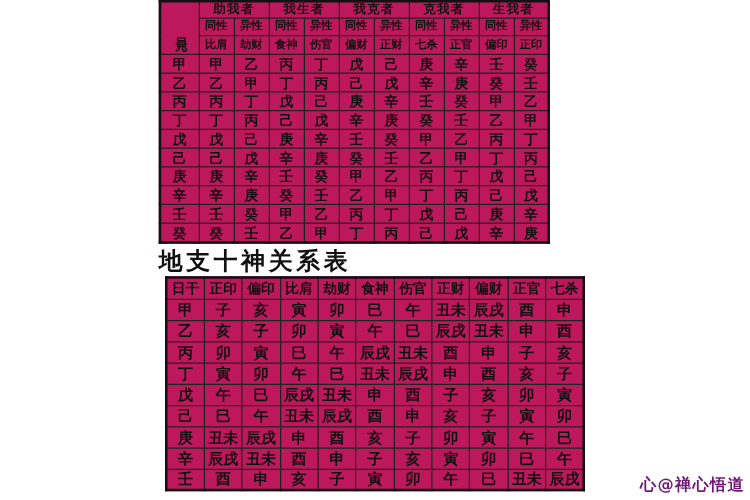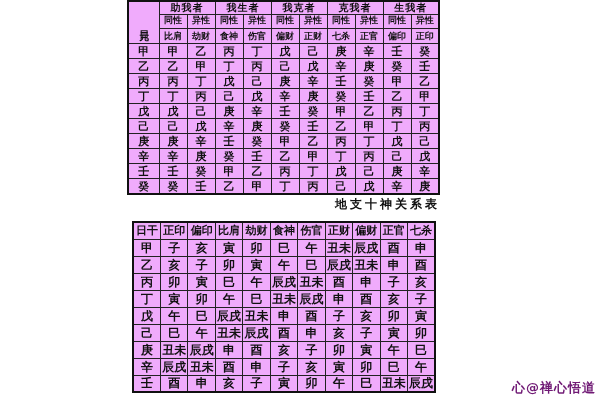--- a/index.html
+++ b/index.html
@@ -2,45 +2,45 @@
 <html><head>
 <meta charset="utf-8">
 <style>
   html,body{margin:0;padding:0;}
   body{
     width:600px;height:400px;position:relative;overflow:hidden;
     background:#ffffff;
     font-family:"DejaVu Sans",sans-serif;
     color:#111;
   }
-  table{border-collapse:collapse;table-layout:fixed;position:absolute;background:#f0abfc;}
+  table{border-collapse:collapse;table-layout:fixed;position:absolute;background:#be185d;}
   td{border:1px solid #222;text-align:center;vertical-align:middle;padding:0;
      font-weight:bold;overflow:hidden;white-space:nowrap;}
 
   
   .t1{left:127px;top:0;width:313px;border:2px solid #111;}
   .t1 td{font-size:10px;line-height:1;}
   .t1 col.c-corner{width:31px;}
   .t1 tr.r-group td{height:12px;font-size:10px;letter-spacing:1px;}
   .t1 tr.r-pol td{height:13px;font-size:9px;font-family:Liberation Mono, monospace;}
   .t1 tr.r-god td{height:14px;font-size:9px;}
   .t1 tr.r-data td{height:14px;font-size:11px;}
   .t1 td.corner{
     writing-mode:vertical-lr;text-orientation:upright;
     font-size:11px;letter-spacing:3px;
   }
 
   
   .branch-title{
     position:absolute;left:127px;top:196px;width:313px;
-    text-align:right;font-size:12px;font-weight:bold;letter-spacing:3px;
+    text-align:left;font-size:19px;font-weight:bold;letter-spacing:3px;
   }
 
   
-  .t2{left:132px;top:221px;width:304px;border:2px solid #111;}
+  .t2{left:132px;top:221px;width:336px;border:2px solid #111;}
   .t2 tr{height:17px;}
   .t2 td{font-size:12px;line-height:1;}
   .t2 tr.r-head td{font-size:11px;}
 
   
   .watermark{
     position:absolute;right:4px;bottom:3px;
     color:#701a75;font-size:13px;font-weight:bold;letter-spacing:1px;
   }
 </style>

